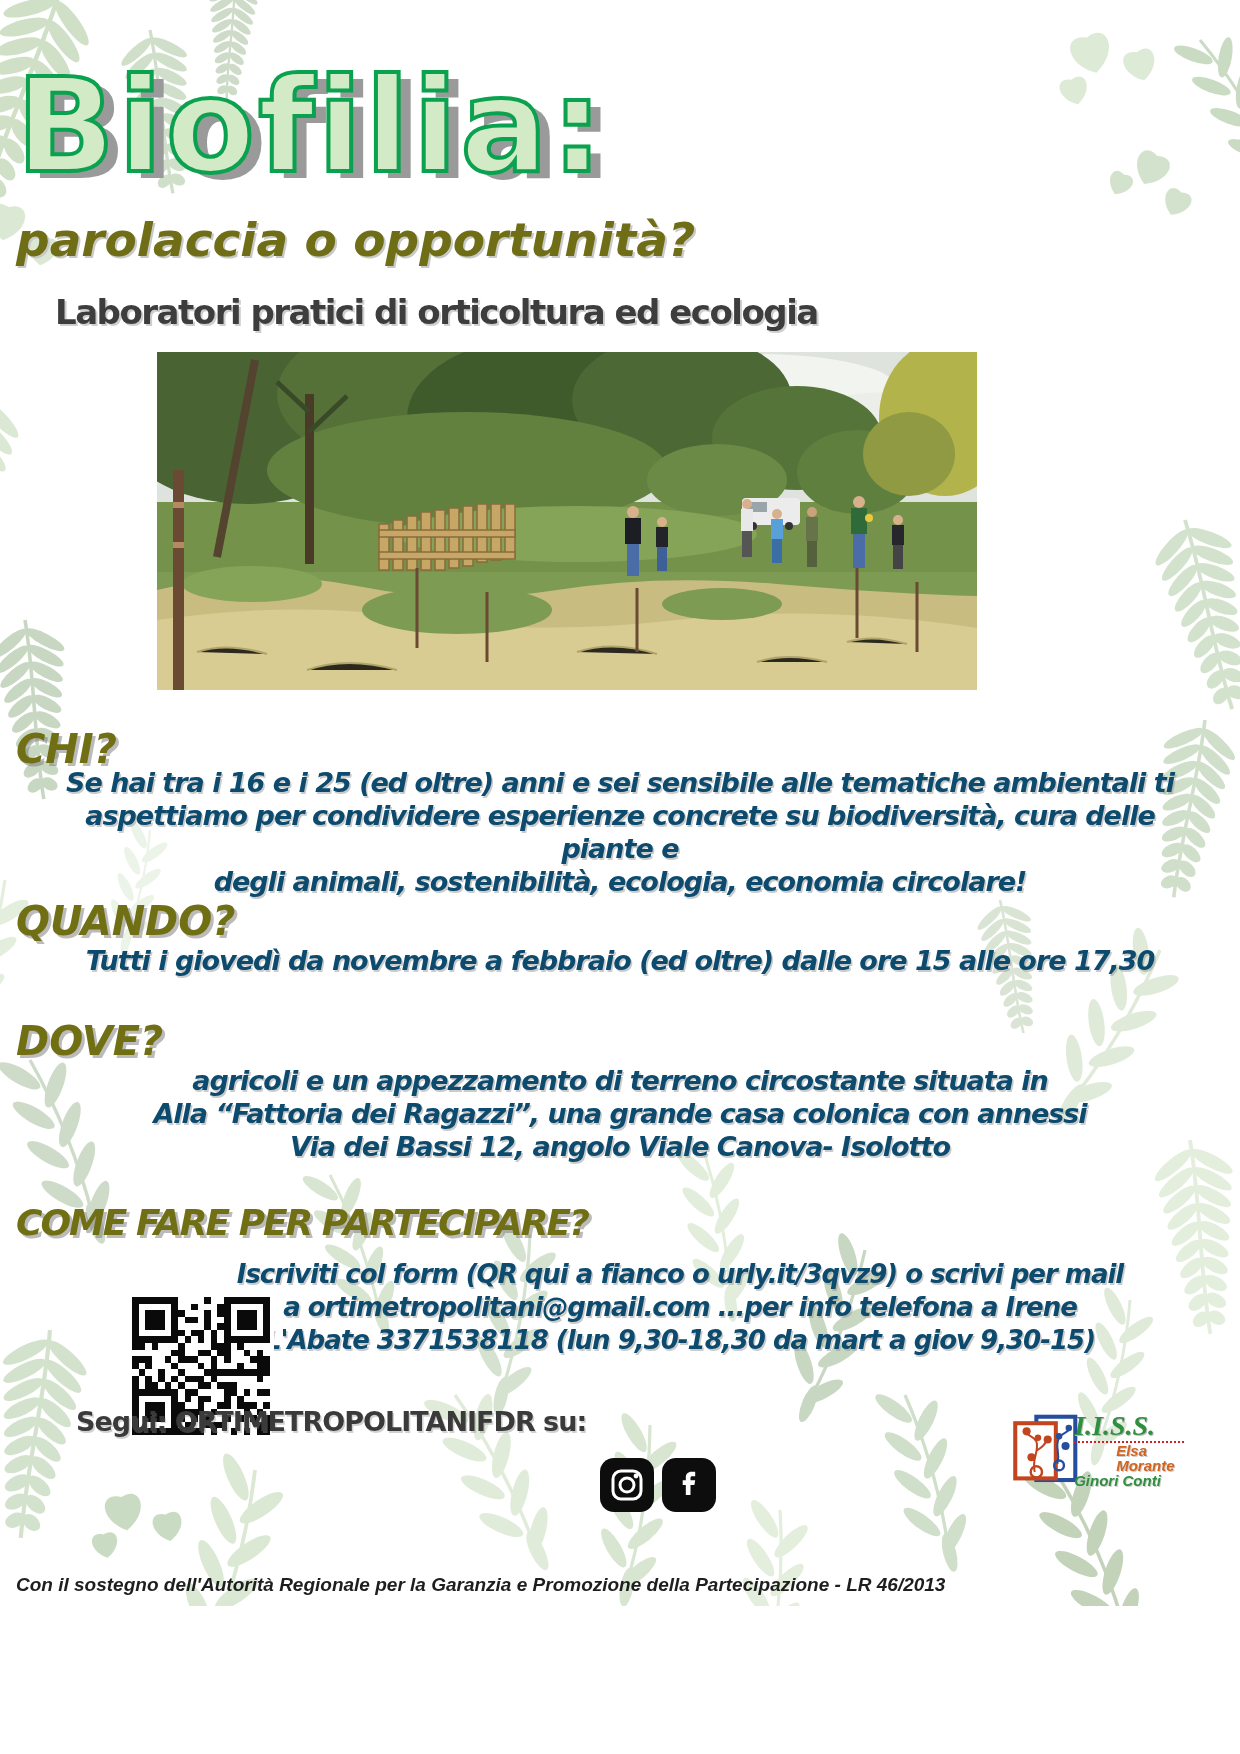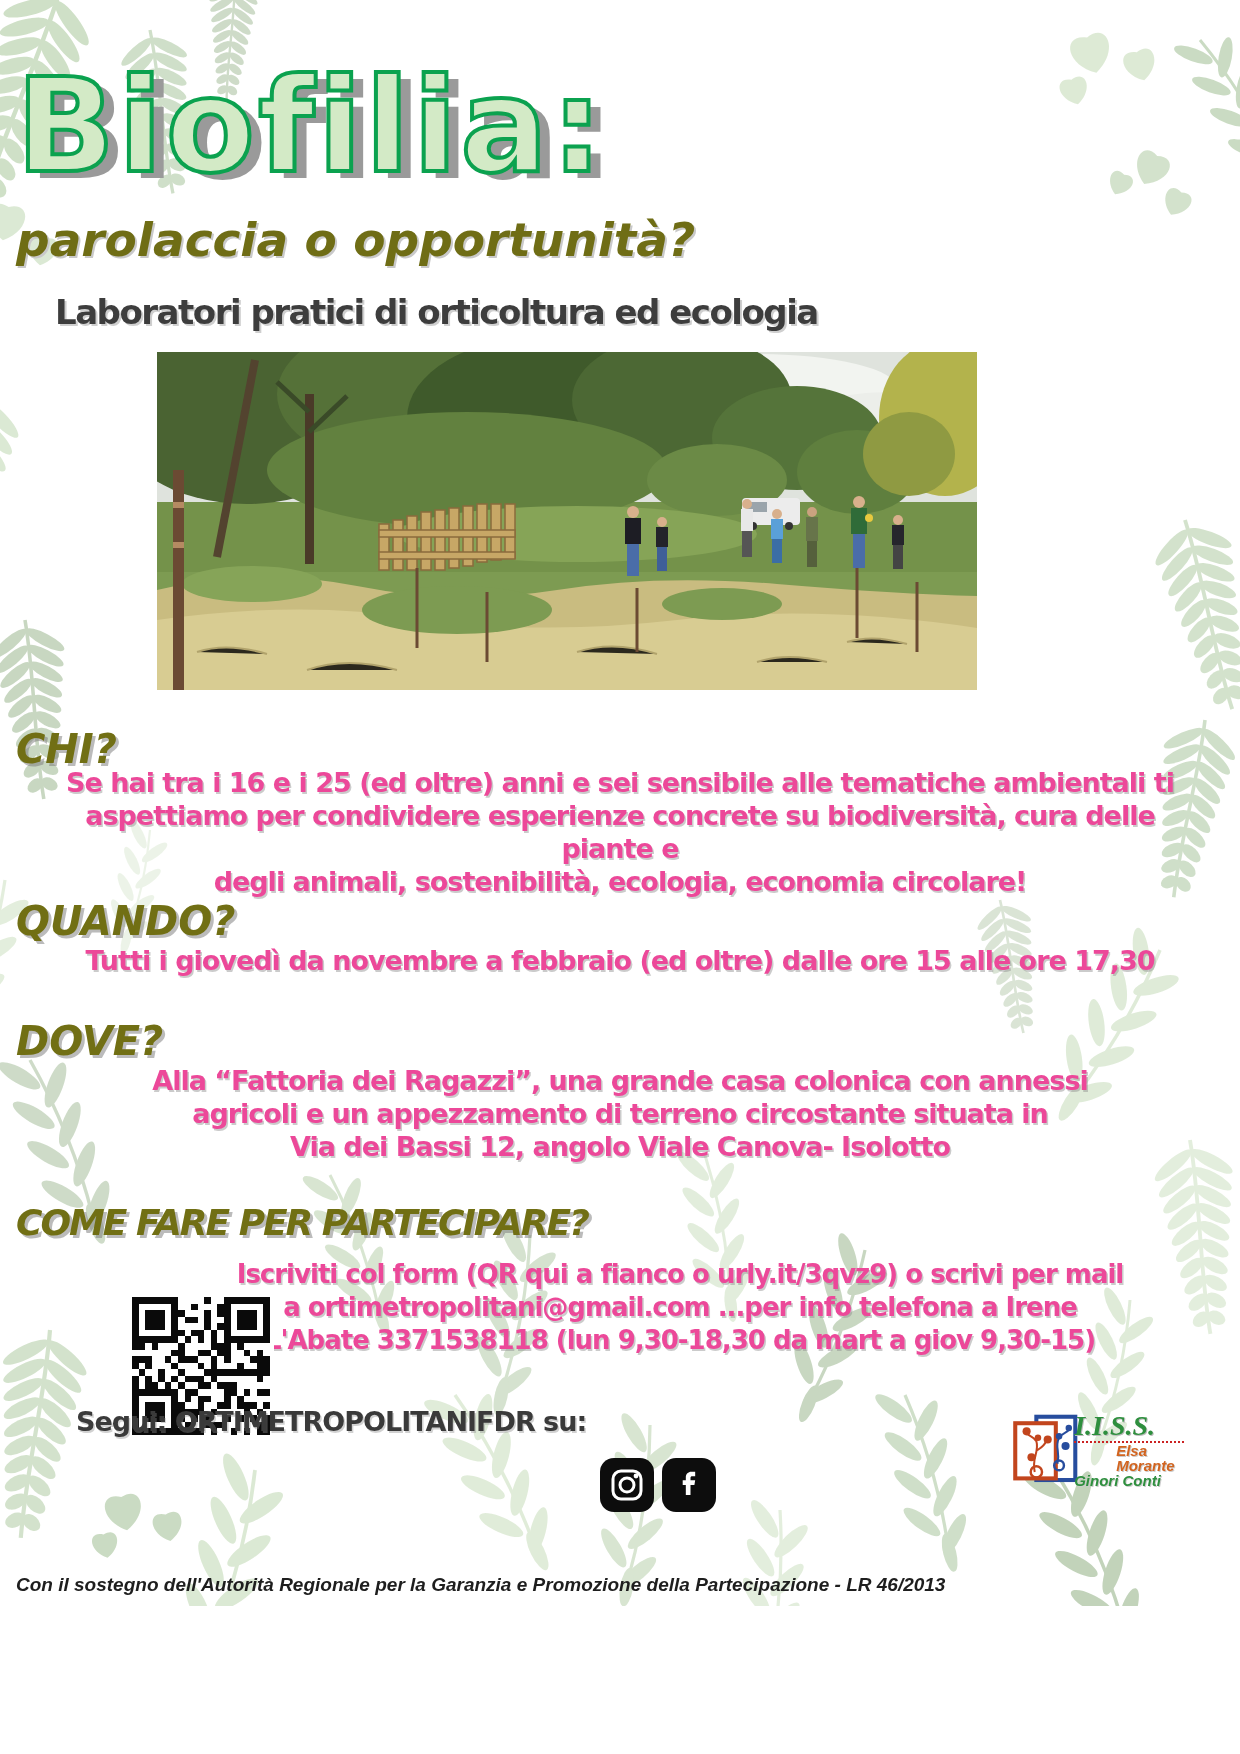--- a/index.html
+++ b/index.html
@@ -17,21 +17,21 @@
   .tagline{top:292px;font-family:"DejaVu Sans",sans-serif;font-weight:800;font-size:34px;
            letter-spacing:-1.5px;color:#3d3d3d;text-shadow:2px 2px 0 #cfcfcf;padding-left:39px;}
 
   
   .h-olive{font-family:"DejaVu Sans",sans-serif;font-style:italic;font-weight:900;font-size:40px;
            color:#716f14;text-shadow:3px 3px 0 rgba(120,120,120,.5);}
   .come-h{font-size:36px;letter-spacing:-2px;}
 
   
   .body-line{font-family:"DejaVu Sans",sans-serif;font-weight:800;font-size:27px;letter-spacing:-1px;
-             color:#ec4899;text-shadow:1.5px 1.5px 0 rgba(140,140,140,.45);line-height:33px;text-align:center;}
+             color:#0c4a6e;text-shadow:1.5px 1.5px 0 rgba(140,140,140,.45);line-height:33px;text-align:center;font-style:italic;}
   .come-lines .body-line{font-size:26px;line-height:33px;}
 
   
   .photo{left:157px;top:352px;width:820px;height:338px;background:#7d9b52;overflow:hidden;}
   .photo svg{display:block;}
 
   
   .qr{left:128px;top:1288px;width:146px;height:156px;background:#ffffff;padding:4px;box-sizing:border-box;}
   .qr svg{width:100%;height:100%;}
 
@@ -611,22 +611,22 @@
     <div class="body-line">degli animali, sostenibilità, ecologia, economia circolare!</div>
   </div>
 
   <div class="abs ctr h-olive" style="top:898px">QUANDO?</div>
   <div class="abs" style="top:944px;left:40px;width:1160px">
     <div class="body-line">Tutti i giovedì da novembre a febbraio (ed oltre) dalle ore 15 alle ore 17,30</div>
   </div>
 
   <div class="abs ctr h-olive" style="top:1018px">DOVE?</div>
   <div class="abs" style="top:1064px;left:40px;width:1160px">
+    <div class="body-line">agricoli e un appezzamento di terreno circostante situata in</div>
     <div class="body-line">Alla “Fattoria dei Ragazzi”, una grande casa colonica con annessi</div>
-    <div class="body-line">agricoli e un appezzamento di terreno circostante situata in</div>
     <div class="body-line">Via dei Bassi 12, angolo Viale Canova- Isolotto</div>
   </div>
 
   <div class="abs ctr h-olive come-h" style="top:1202px">COME FARE PER PARTECIPARE?</div>
   <div class="abs come-lines" style="top:1258px;left:180px;width:1000px">
     <div class="body-line">Iscriviti col form (QR qui a fianco o urly.it/3qvz9) o scrivi per mail</div>
     <div class="body-line">a ortimetropolitani@gmail.com ...per info telefona a Irene</div>
     <div class="body-line">L'Abate 3371538118 (lun 9,30-18,30 da mart a giov 9,30-15)</div>
   </div>
 

